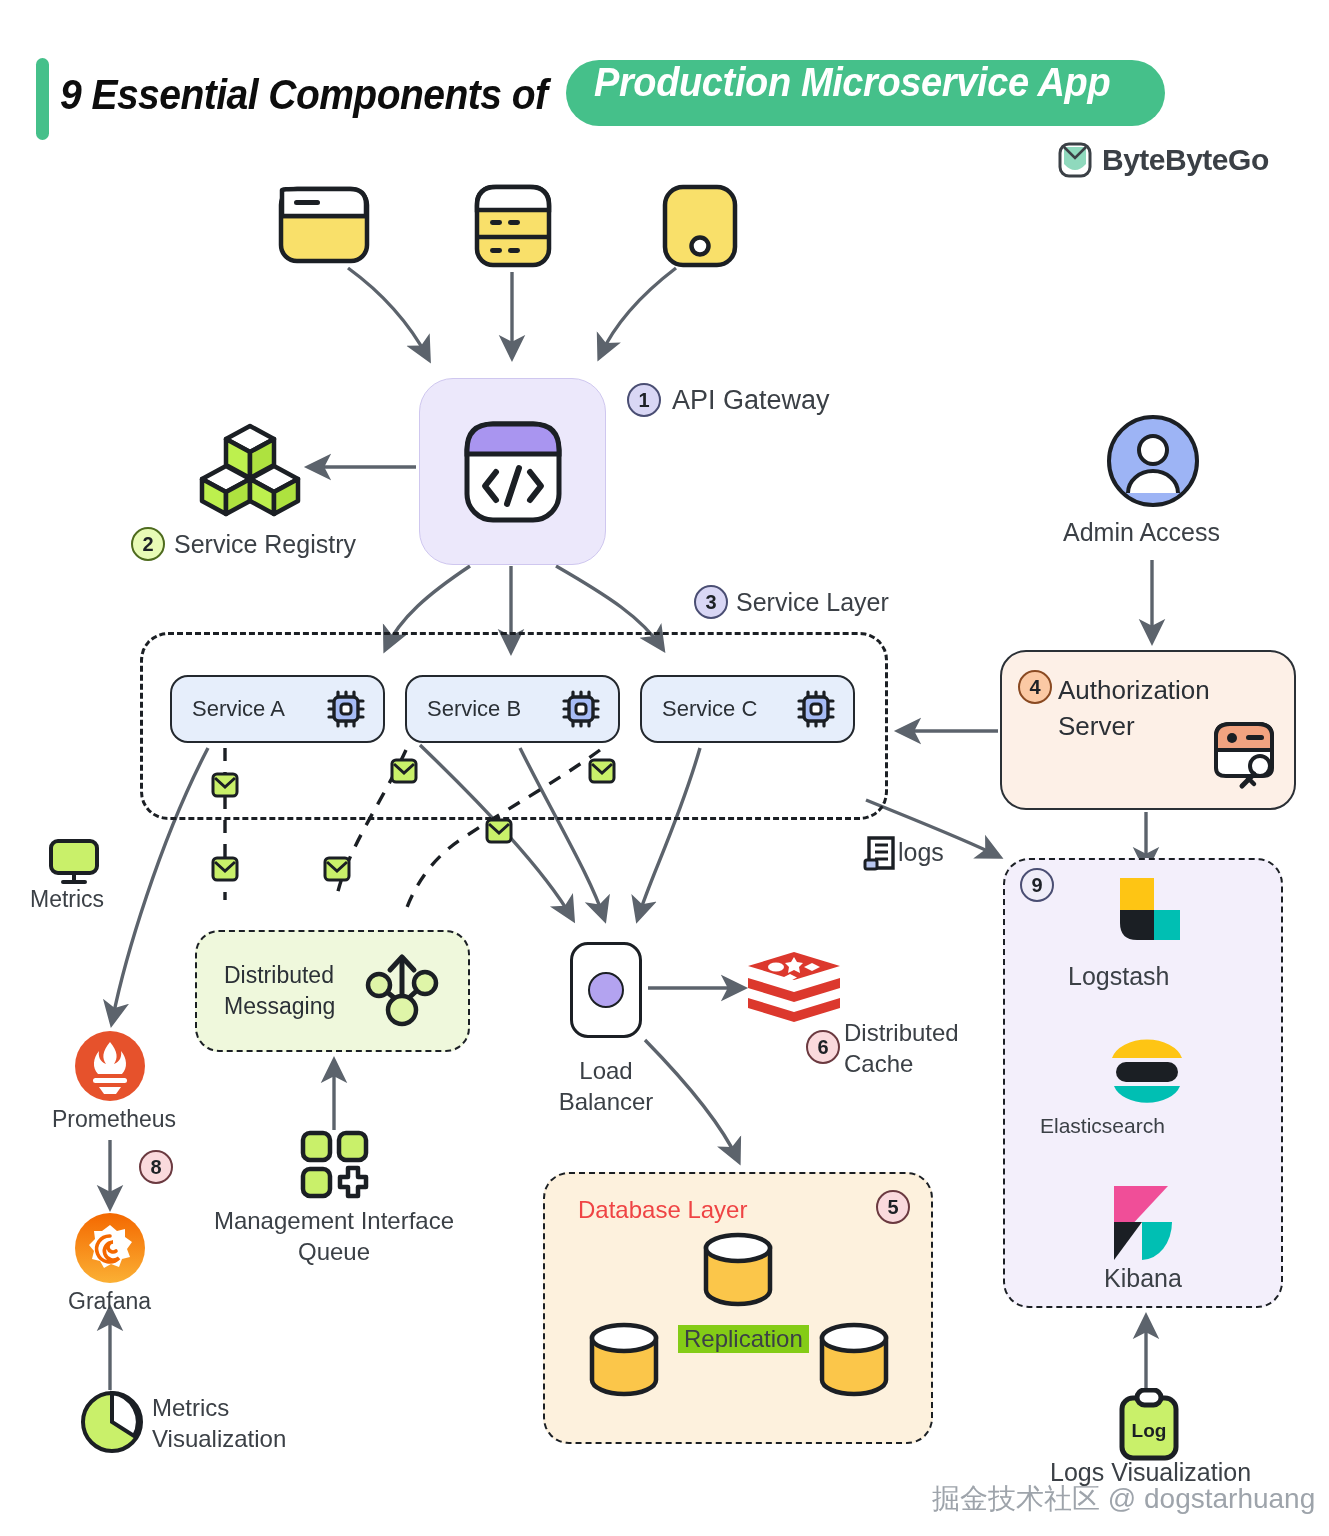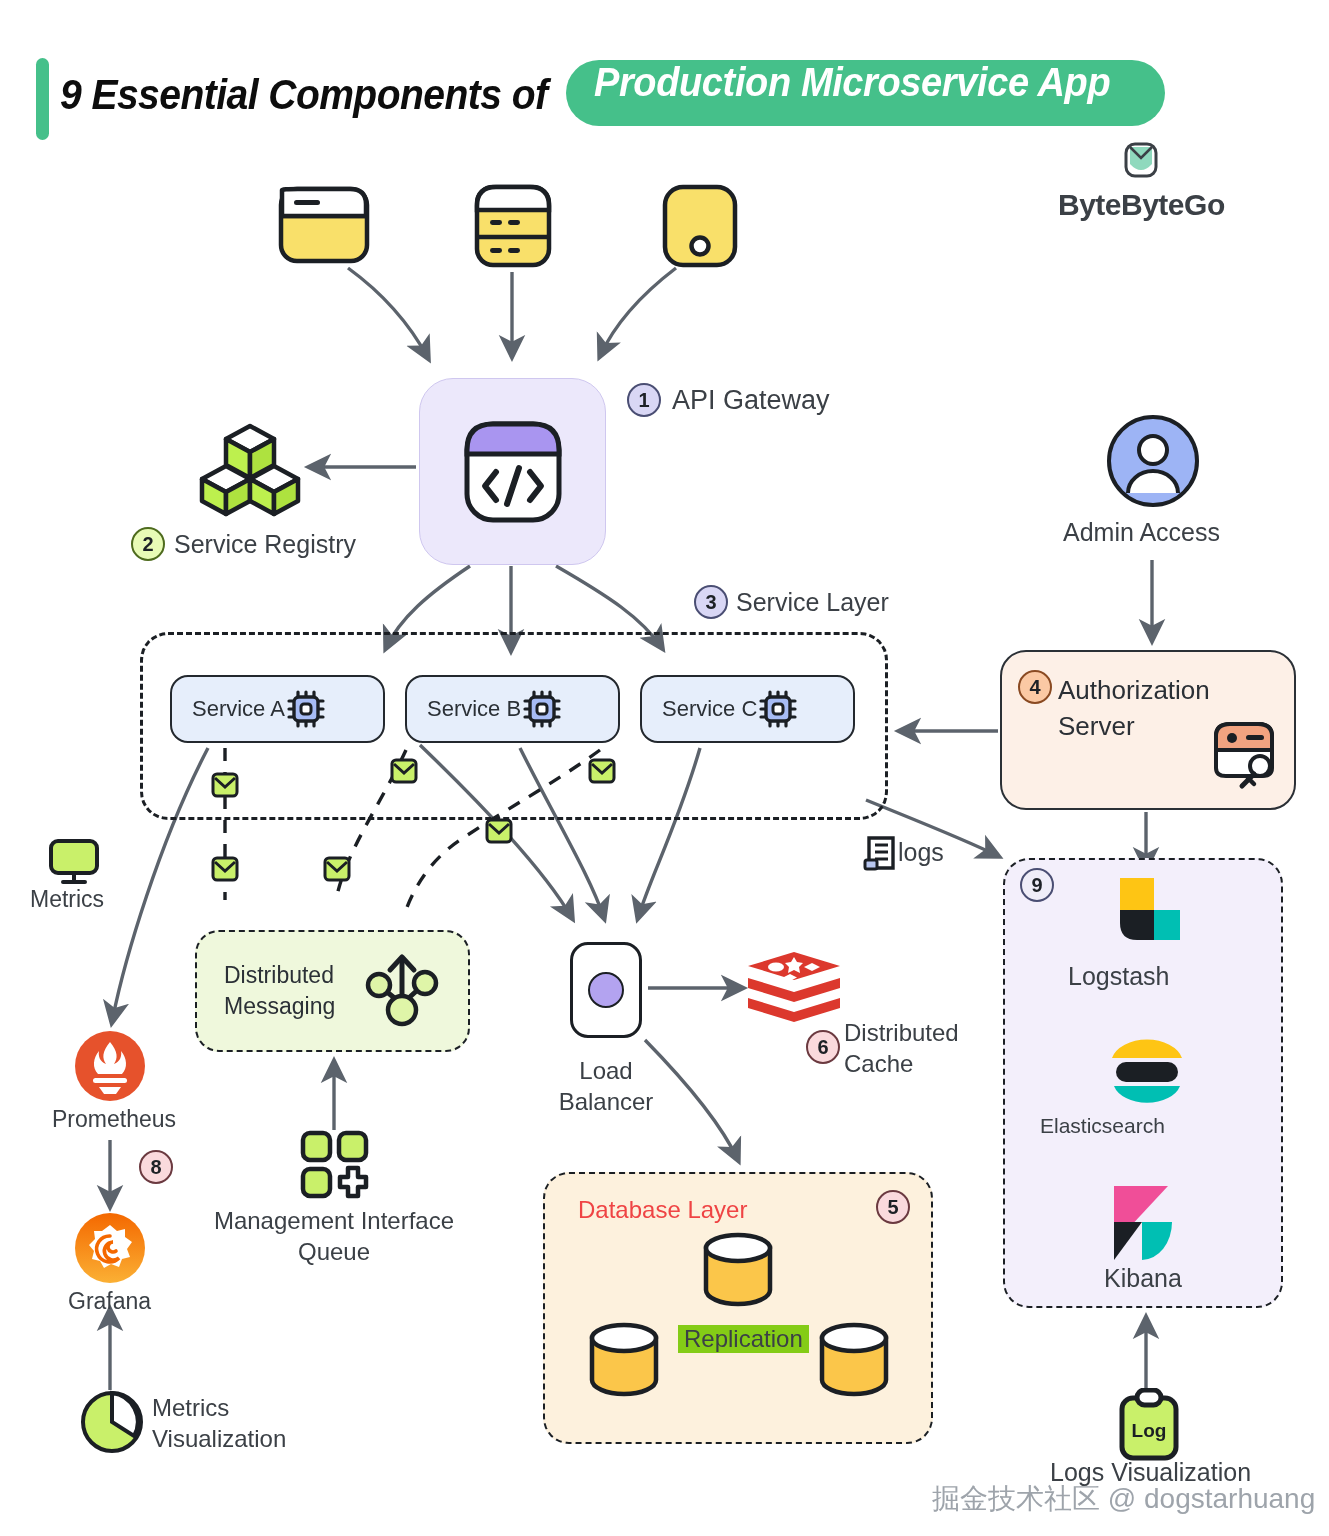--- a/index.html
+++ b/index.html
@@ -11,21 +11,21 @@
   
   #header{position:absolute;left:0;top:28px;width:1329px;height:110px;font-style:italic;}
   #green-bar{position:absolute;left:36px;top:30px;width:13px;height:82px;border-radius:7px;background:#45c08a;}
   #title-main{position:absolute;left:60px;top:43px;font-size:42px;font-weight:700;letter-spacing:-0.6px;
      color:#0d0d0d;white-space:nowrap;font-stretch:condensed;transform:scaleX(.93);transform-origin:left center;}
   #title-pill{position:absolute;left:566px;top:32px;height:66px;padding:0 28px;border-radius:33px;
      background:#45c08a;display:flex;align-items:flex-start;}
   #title-accent{font-size:40px;font-weight:700;color:#ffffff;white-space:nowrap;letter-spacing:-0.4px;
      transform:scaleX(.95);transform-origin:left center;}
 
-  #brand{position:absolute;left:1058px;top:142px;display:flex;align-items:center;gap:10px;flex-direction:column;}
+  #brand{position:absolute;left:1058px;top:142px;display:flex;align-items:center;gap:10px;}
   #brand-text{font-size:30px;font-weight:600;color:#3b4046;letter-spacing:-0.5px;}
 
   
   .lbl{position:absolute;font-size:22px;color:#3b4046;white-space:nowrap;}
   .lbl-c{position:absolute;font-size:22px;color:#3b4046;text-align:center;line-height:1.28;}
 
   
   .badge{position:absolute;width:34px;height:34px;border-radius:50%;display:flex;align-items:center;
      justify-content:center;font-size:20px;font-weight:600;color:#1d2126;border:2.5px solid #3a3f45;box-sizing:border-box;}
   .b-purple{background:#d9d7f5;border-color:#4a4e73;}
@@ -34,21 +34,21 @@
   .b-pink{background:#fadadd;border-color:#6b3a40;}
 
   
   #gateway-box{position:absolute;left:419px;top:378px;width:185px;height:185px;border-radius:34px;
      background:#ece8fb;border:1.5px solid #cfc7ef;display:flex;align-items:center;justify-content:center;}
 
   #service-layer-box{position:absolute;left:140px;top:632px;width:748px;height:188px;border-radius:28px;
      border:3px dashed #1b1f24;box-sizing:border-box;}
   .svc{position:absolute;top:675px;width:215px;height:68px;border-radius:18px;background:#e6eefb;
      border:2px solid #23282e;box-sizing:border-box;display:flex;align-items:center;
-     justify-content:flex-start;padding:0 16px 0 20px;}
+     justify-content:space-between;padding:0 16px 0 20px;}
   .svc-name{font-size:22px;color:#2b3036;}
 
   #auth-box{position:absolute;left:1000px;top:650px;width:296px;height:160px;border-radius:26px;
      background:#fdf0e7;border:2px solid #2b3036;box-sizing:border-box;}
   #auth-text{position:absolute;left:1058px;top:672px;font-size:26px;color:#2b3036;line-height:1.4;}
 
   #msg-box{position:absolute;left:195px;top:930px;width:275px;height:122px;border-radius:24px;
      background:#eff8dc;border:2.5px dashed #1b1f24;box-sizing:border-box;}
   #msg-text{position:absolute;left:224px;top:960px;font-size:23px;color:#2b3036;line-height:1.35;}
 

